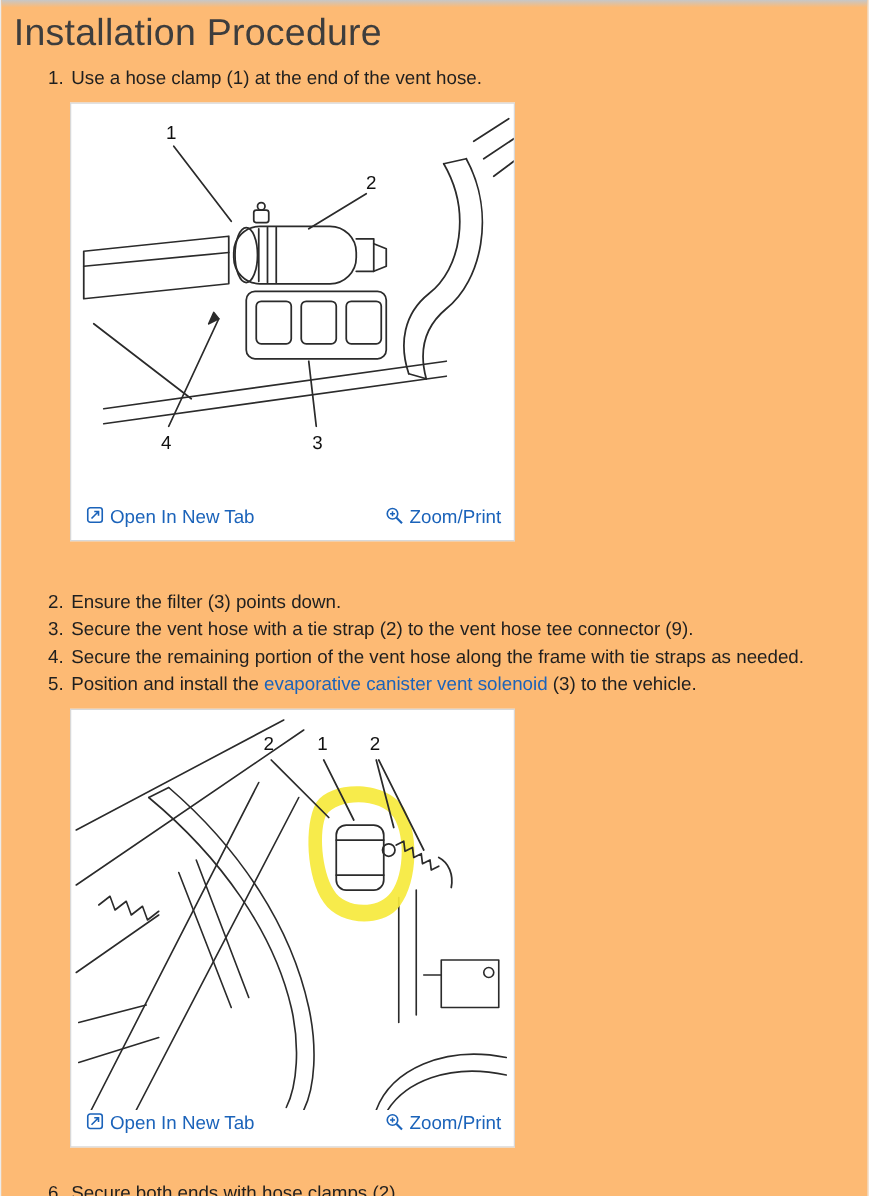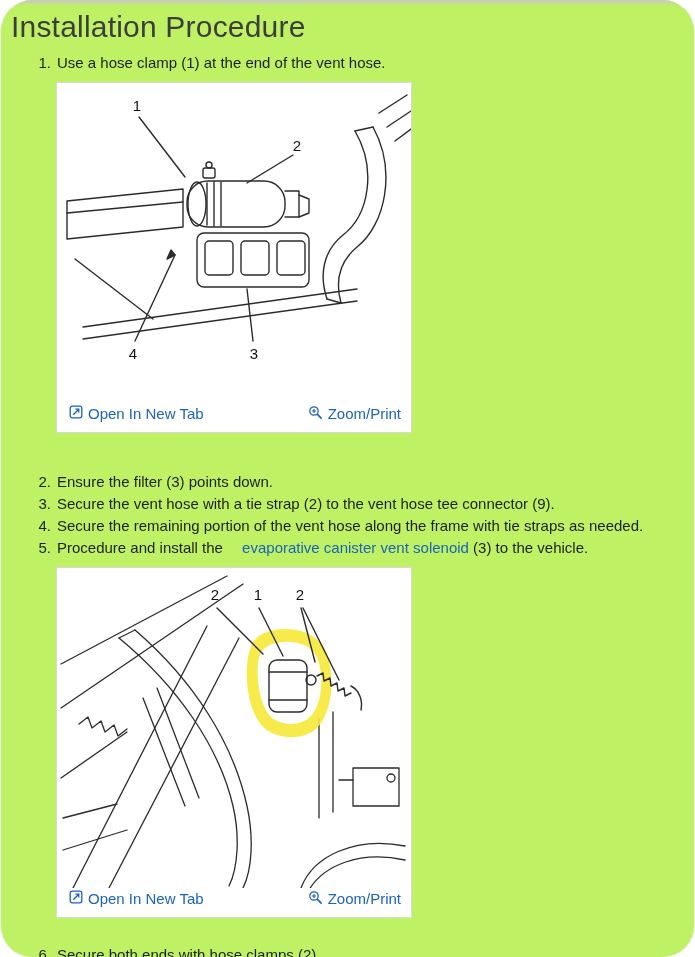--- a/index.html
+++ b/index.html
@@ -1,20 +1,20 @@
 <!DOCTYPE html>
 <html><head>
 <meta charset="utf-8">
 <style>
   html,body{margin:0;padding:0;background:#fff;}
   body{font-family:"Liberation Sans", sans-serif;}
   .page{
-    position:relative;width:695px;height:957px;background:#bef264;
+    position:relative;width:695px;height:957px;background:#fdba74;
     border-left:1px solid #ececec;border-right:1px solid #ececec;
-    overflow:hidden;box-sizing:border-box;border-radius:32px;
+    overflow:hidden;box-sizing:border-box;
   }
   .page::before{
     content:"";position:absolute;top:0;left:0;right:0;height:6px;
     background:linear-gradient(#c7c7c7,rgba(255,255,255,0));pointer-events:none;
   }
   .page-title{
     font-size:30px;font-weight:400;color:#3d3d3d;
     margin:10px 0 0 10px;letter-spacing:.2px;
   }
   .step{
@@ -34,21 +34,21 @@
   .figure-canvas{width:354px;height:320px;display:block;}
   .figure-footer{
     display:flex;justify-content:space-between;align-items:center;
     padding:2px 10px 10px 12px;font-size:15px;
   }
   .fig-link{
     color:#1b63ba;text-decoration:none;display:inline-flex;
     align-items:flex-start;gap:5px;cursor:pointer;
   }
   .fig-link svg{display:block;}
-  .inline-link{color:#1b63ba;text-decoration:none;cursor:pointer;margin-left:15px;}
+  .inline-link{color:#1b63ba;text-decoration:none;cursor:pointer;}
   .diagram text{font-family:"Liberation Sans", sans-serif;}
 </style>
 </head>
 <body>
 
 <div class="page">
 
   <h1 class="page-title">Installation Procedure</h1>
 
   <div class="step step-single">
@@ -125,21 +125,21 @@
     <div class="step">
       <span class="step-num">3.</span>
       <span class="step-body">Secure the vent hose with a tie strap (2) to the vent hose tee connector (9).</span>
     </div>
     <div class="step">
       <span class="step-num">4.</span>
       <span class="step-body">Secure the remaining portion of the vent hose along the frame with tie straps as needed.</span>
     </div>
     <div class="step">
       <span class="step-num">5.</span>
-      <span class="step-body"><span>Procedure and install the </span><a class="inline-link">evaporative canister vent solenoid</a><span> (3) to the vehicle.</span></span>
+      <span class="step-body"><span>Position and install the </span><a class="inline-link">evaporative canister vent solenoid</a><span> (3) to the vehicle.</span></span>
     </div>
   </div>
 
   <div class="figure-box">
     <svg class="figure-canvas diagram" viewBox="0 0 354 320">
       <g fill="none" stroke="#2b2b2b" stroke-width="1.3" stroke-linecap="round" stroke-linejoin="round">
 
         <path d="M4,96 L170,8"></path>
         <path d="M4,140 L186,16"></path>
         <path d="M16,320 L150,58"></path>

